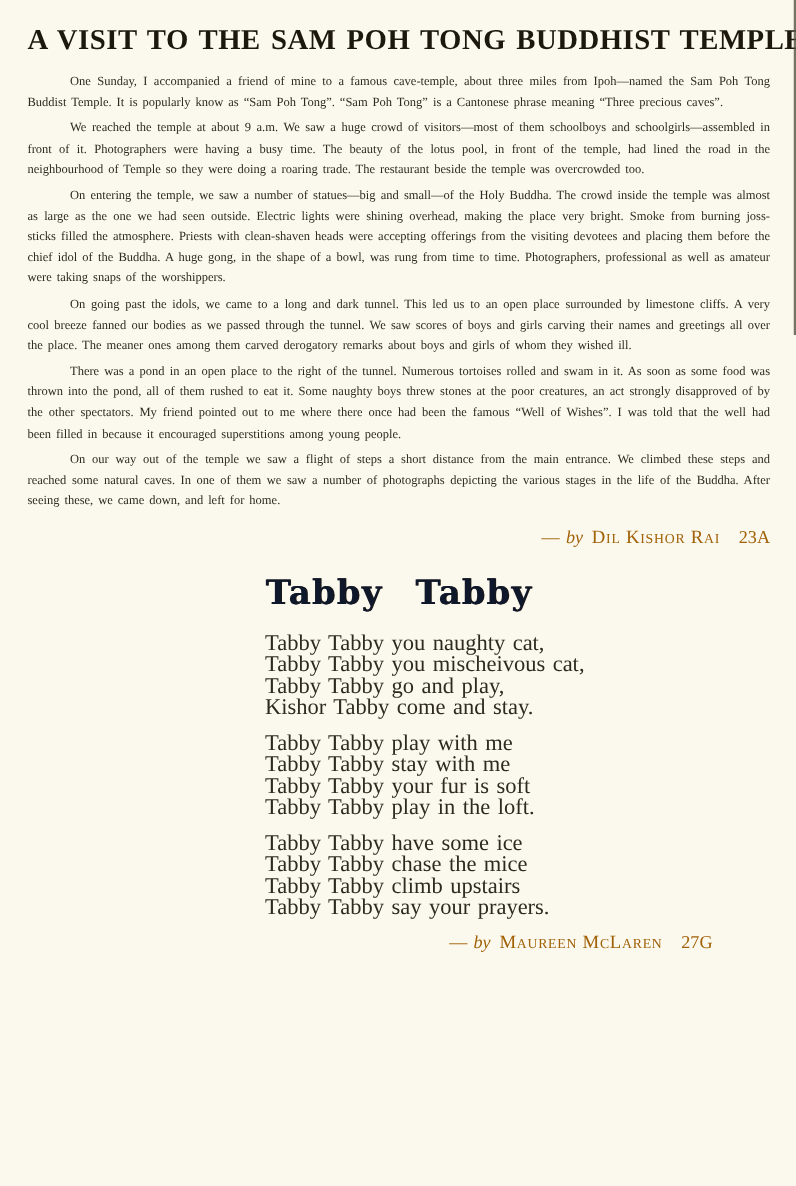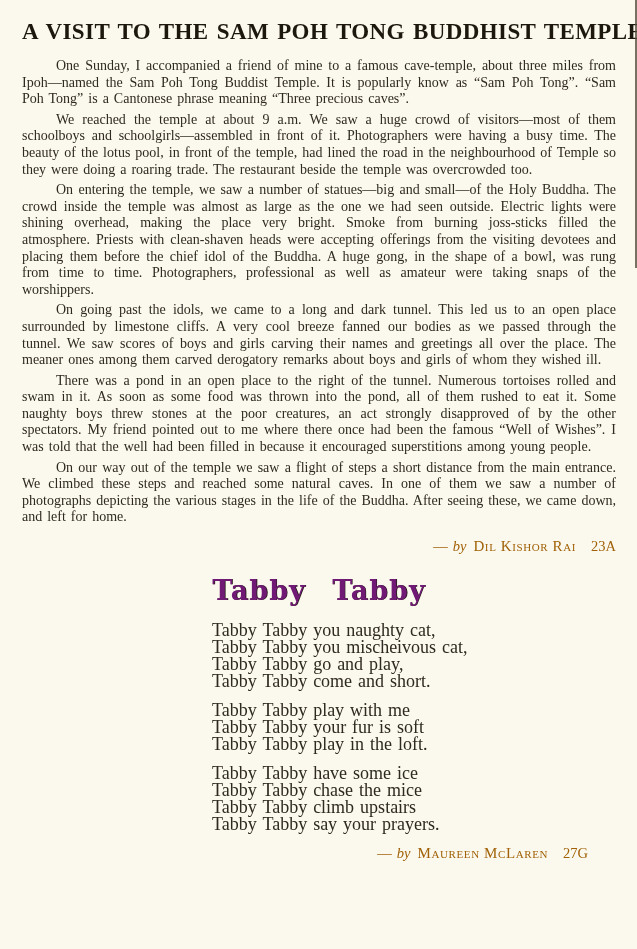--- a/index.html
+++ b/index.html
@@ -24,21 +24,21 @@
     font-size: 23px;
     line-height: 27px;
     font-weight: bold;
     letter-spacing: 0.4px;
     word-spacing: 2px;
     margin: 2px 0 13px 0;
     color: #1d180e;
     white-space: nowrap;
   }
   .article p {
-    font-size: 14px;
+    font-size: 10px;
     line-height: 16.6px;
     text-align: justify;
     text-indent: 34px;
     margin: 0 0 4px 0;
     word-spacing: 1.5px;
   }
   .byline {
     text-align: right;
     font-size: 14.5px;
     margin-top: 12px;
@@ -64,32 +64,32 @@
   }
   .poem-title {
     text-align: center;
     font-family: "DejaVu Serif", serif;
     font-weight: bold;
     font-size: 27px;
     line-height: 32px;
     margin: 0 0 15px 0;
     word-spacing: 16px;
     letter-spacing: 1px;
-    color: #701a75;
+    color: #0f172a;
     text-shadow: 0.6px 0 0 #201a0e;
   }
   .stanza {
     margin: 0 0 12px 190px;
     font-size: 18px;
     line-height: 17px;
     word-spacing: 1.5px;
   }
   .poem-byline {
     margin-top: 8px;
-    margin-right: 28px;
+    margin-right: 46px;
   }
   .edge-artifact {
     position: absolute;
     top: 0;
     right: 0;
     width: 2px;
     height: 268px;
     background: #57503e;
     opacity: 0.8;
   }
@@ -114,25 +114,26 @@
     </div>
   </div>
 
   <div class="poem">
     <h2 class="poem-title">Tabby Tabby</h2>
 
     <div class="stanza">
       <div class="pline">Tabby Tabby you naughty cat,</div>
       <div class="pline">Tabby Tabby you mischeivous cat,</div>
       <div class="pline">Tabby Tabby go and play,</div>
-      <div class="pline">Tabby Tabby come and short.</div>
+      <div class="pline">Kishor Tabby come and stay.</div>
     </div>
 
     <div class="stanza">
       <div class="pline">Tabby Tabby play with me</div>
+      <div class="pline">Tabby Tabby stay with me</div>
       <div class="pline">Tabby Tabby your fur is soft</div>
       <div class="pline">Tabby Tabby play in the loft.</div>
     </div>
 
     <div class="stanza">
       <div class="pline">Tabby Tabby have some ice</div>
       <div class="pline">Tabby Tabby chase the mice</div>
       <div class="pline">Tabby Tabby climb upstairs</div>
       <div class="pline">Tabby Tabby say your prayers.</div>
     </div>

